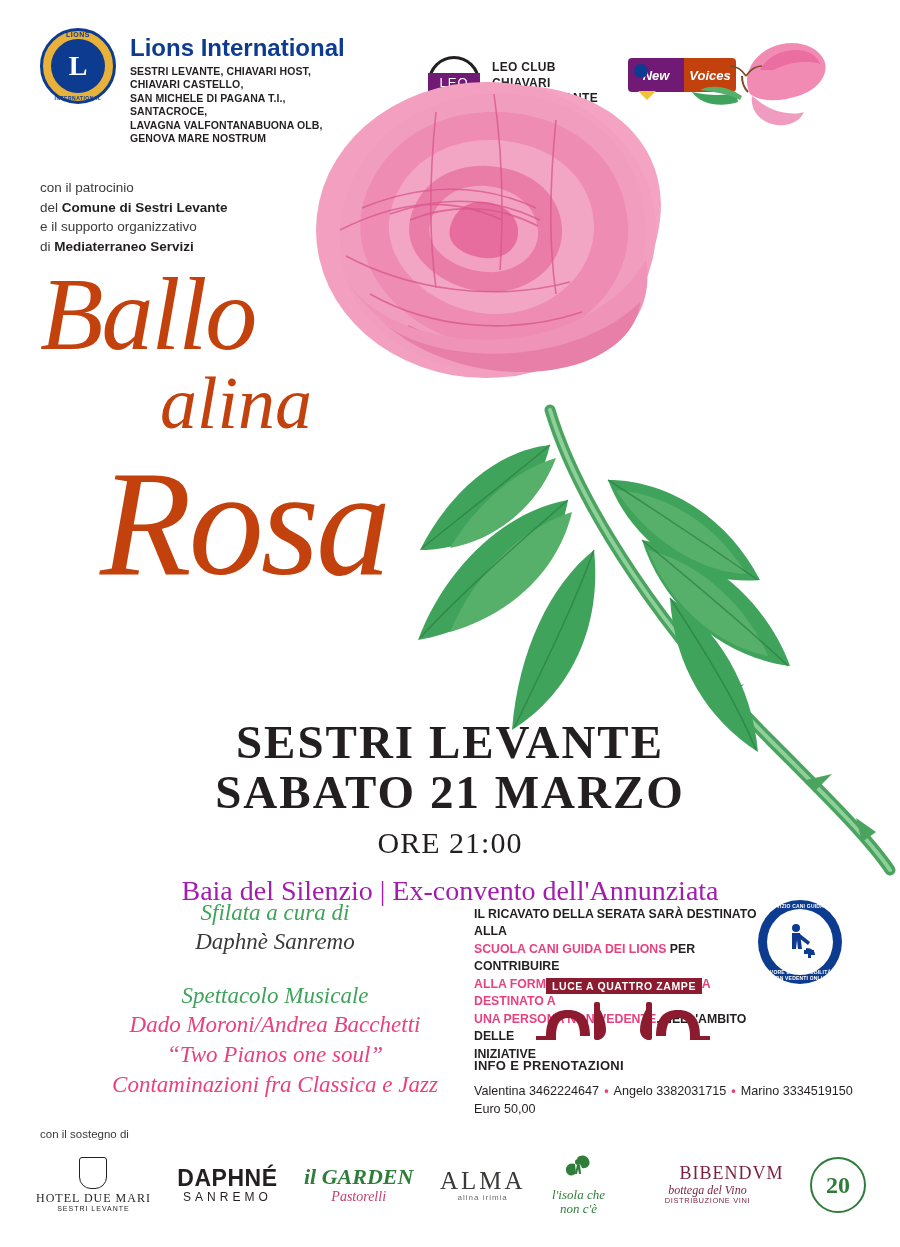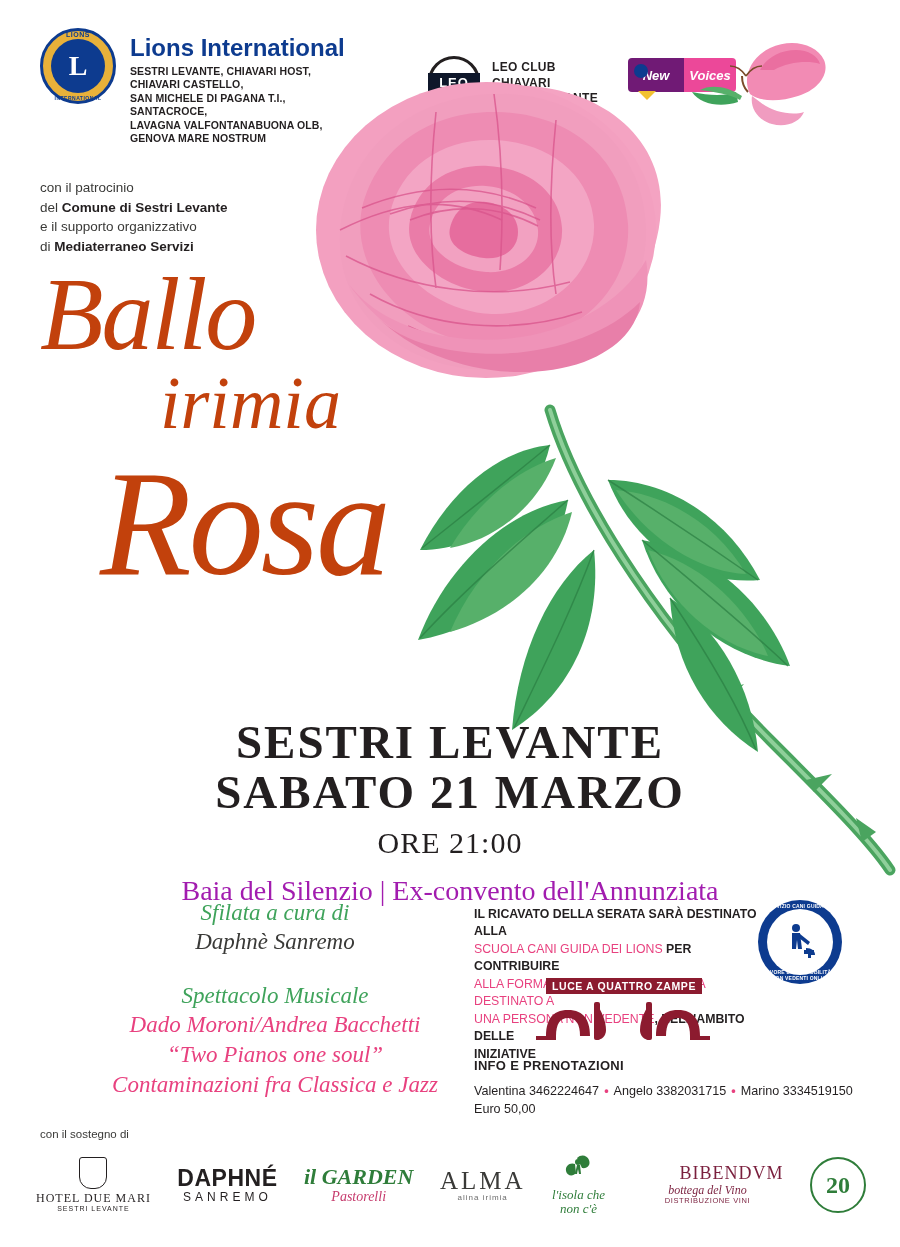--- a/index.html
+++ b/index.html
@@ -98,24 +98,24 @@
     inset: 0;
     border-radius: 50%;
     border: 3px solid #231f20;
     box-sizing: border-box;
   }
   .leo-logo .leo-band {
     position: absolute;
     left: 0; right: 0;
     top: 17px;
     height: 18px;
-    background: #0f172a;
+    background: #701a75;
     color: #ffffff;
     font-size: 13px;
-    font-weight: bold;
+    font-weight: normal;
     display: flex;
     align-items: center;
     justify-content: center;
     letter-spacing: 1px;
   }
   .leo-text {
     position: absolute;
     left: 452px;
     top: 36px;
     font-size: 12px;
@@ -143,21 +143,21 @@
     font-weight: bold;
     font-style: italic;
     display: flex;
     align-items: center;
     justify-content: center;
   }
   .nv-right {
     position: absolute;
     left: 56px; top: 0;
     width: 52px; height: 34px;
-    background: #ec4899;
+    background: #c2410c;
     border-radius: 0 4px 4px 0;
     color: #ffffff;
     font-size: 13px;
     font-weight: bold;
     font-style: italic;
     display: flex;
     align-items: center;
     justify-content: center;
   }
   .nv-tail {
@@ -317,21 +317,21 @@
   
   .charity {
     position: absolute;
     left: 474px;
     top: 906px;
     width: 290px;
     font-size: 12.3px;
     line-height: 1.42;
     color: #231f20;
   }
-  .charity .hl { color: #e8417f; font-weight: normal; }
+  .charity .hl { color: #e8417f; font-weight: bold; }
   .charity .dk { font-weight: bold; }
 
   .lqz-logo {
     position: absolute;
     left: 528px;
     top: 978px;
     width: 190px;
     height: 58px;
   }
   .lqz-band {
@@ -655,21 +655,21 @@
 
       <path d="M96 200 C140 268 230 304 320 282 C380 266 404 226 396 180 C360 242 268 276 176 252 C140 242 112 224 96 200 Z" fill="#ef93b8"></path>
       <path d="M126 236 C176 286 264 306 334 282 C370 268 388 246 390 222 C346 266 258 286 182 266 C158 260 140 250 126 236 Z" fill="#e87fa9"></path>
     </g>
   </svg>
   
 </div>
 
 <div class="title-script">
   <div class="t-ballo">Ballo</div>
-  <div class="t-della">irimia</div>
+  <div class="t-della">alina</div>
   <div class="t-rosa">Rosa</div>
 </div>
 
 <div class="event-block">
   <div class="ev-city">SESTRI LEVANTE</div>
   <div class="ev-date">SABATO 21 MARZO</div>
   <div class="ev-time">ORE 21:00</div>
   <div class="ev-venue">Baia del Silenzio | Ex-convento dell'Annunziata</div>
 </div>
 

